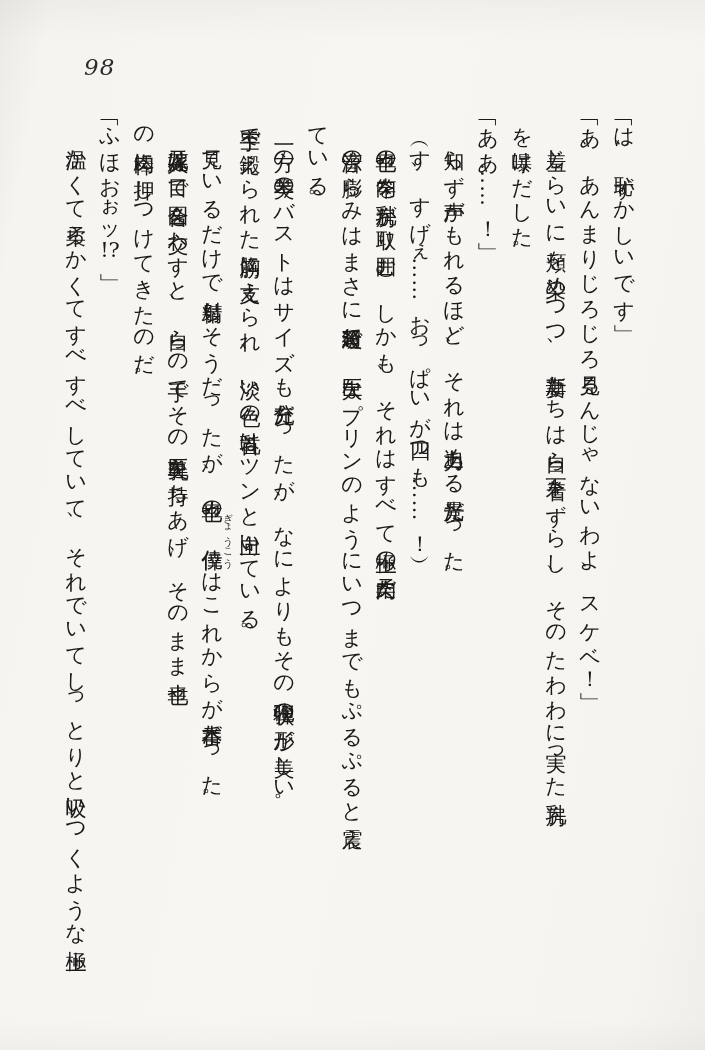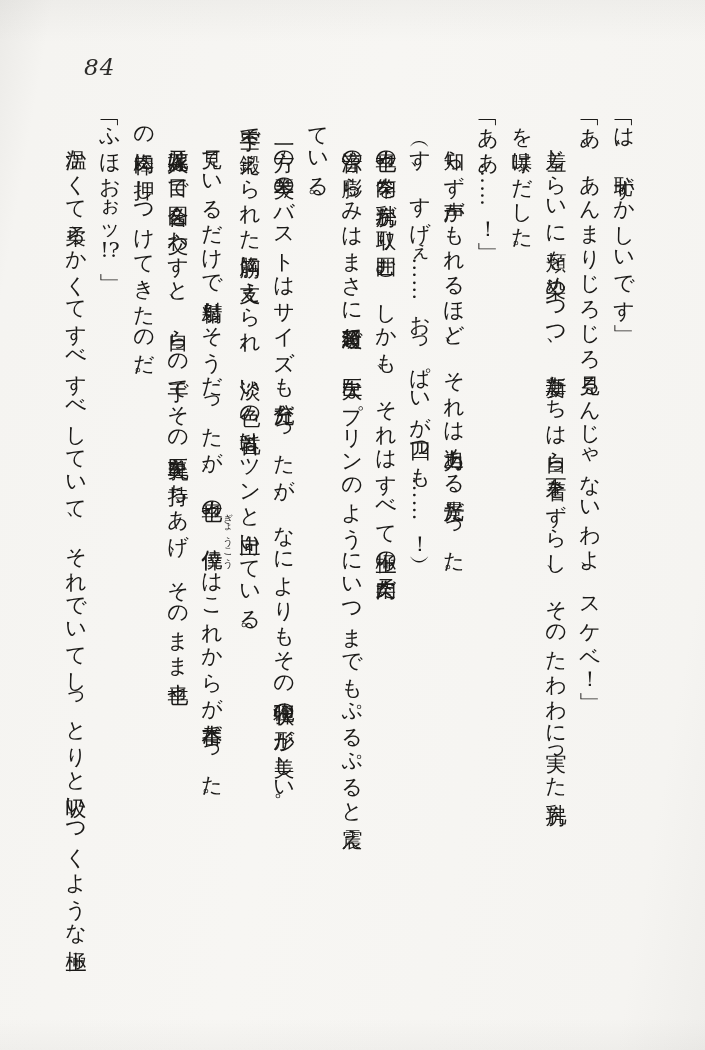--- a/index.html
+++ b/index.html
@@ -53,21 +53,21 @@
   .tcy {
     text-combine-upright: all;
     -webkit-text-combine: horizontal;
   }
 </style>
 </head>
 <body style="color: rgb(27, 26, 24);">
 
 <div class="paper"></div>
 
-<div class="page-number">84</div>
+<div class="page-number">98</div>
 
 <div class="text-block">
   <p class="tline">「は、恥ずかしいです」</p>
   <p class="tline">「あ、あんまりじろじろ見るんじゃないわよ、スケベ！」</p>
   <p class="tline indent">羞じらいに頬を染めつつ、新妻たちは自ら下着をずらし、そのたわわに実った乳房</p>
   <p class="tline">を曝けだした。</p>
   <p class="tline">「ああ……！」</p>
   <p class="tline indent">知らず声がもれるほど、それは迫力ある光景だった。</p>
   <p class="tline indent">（す、すげぇ……おっぱいが四つも……！）</p>
   <p class="tline indent">幸也の肉竿を乳房が取り囲む。しかも、それはすべて極上の柔肉だ。</p>

